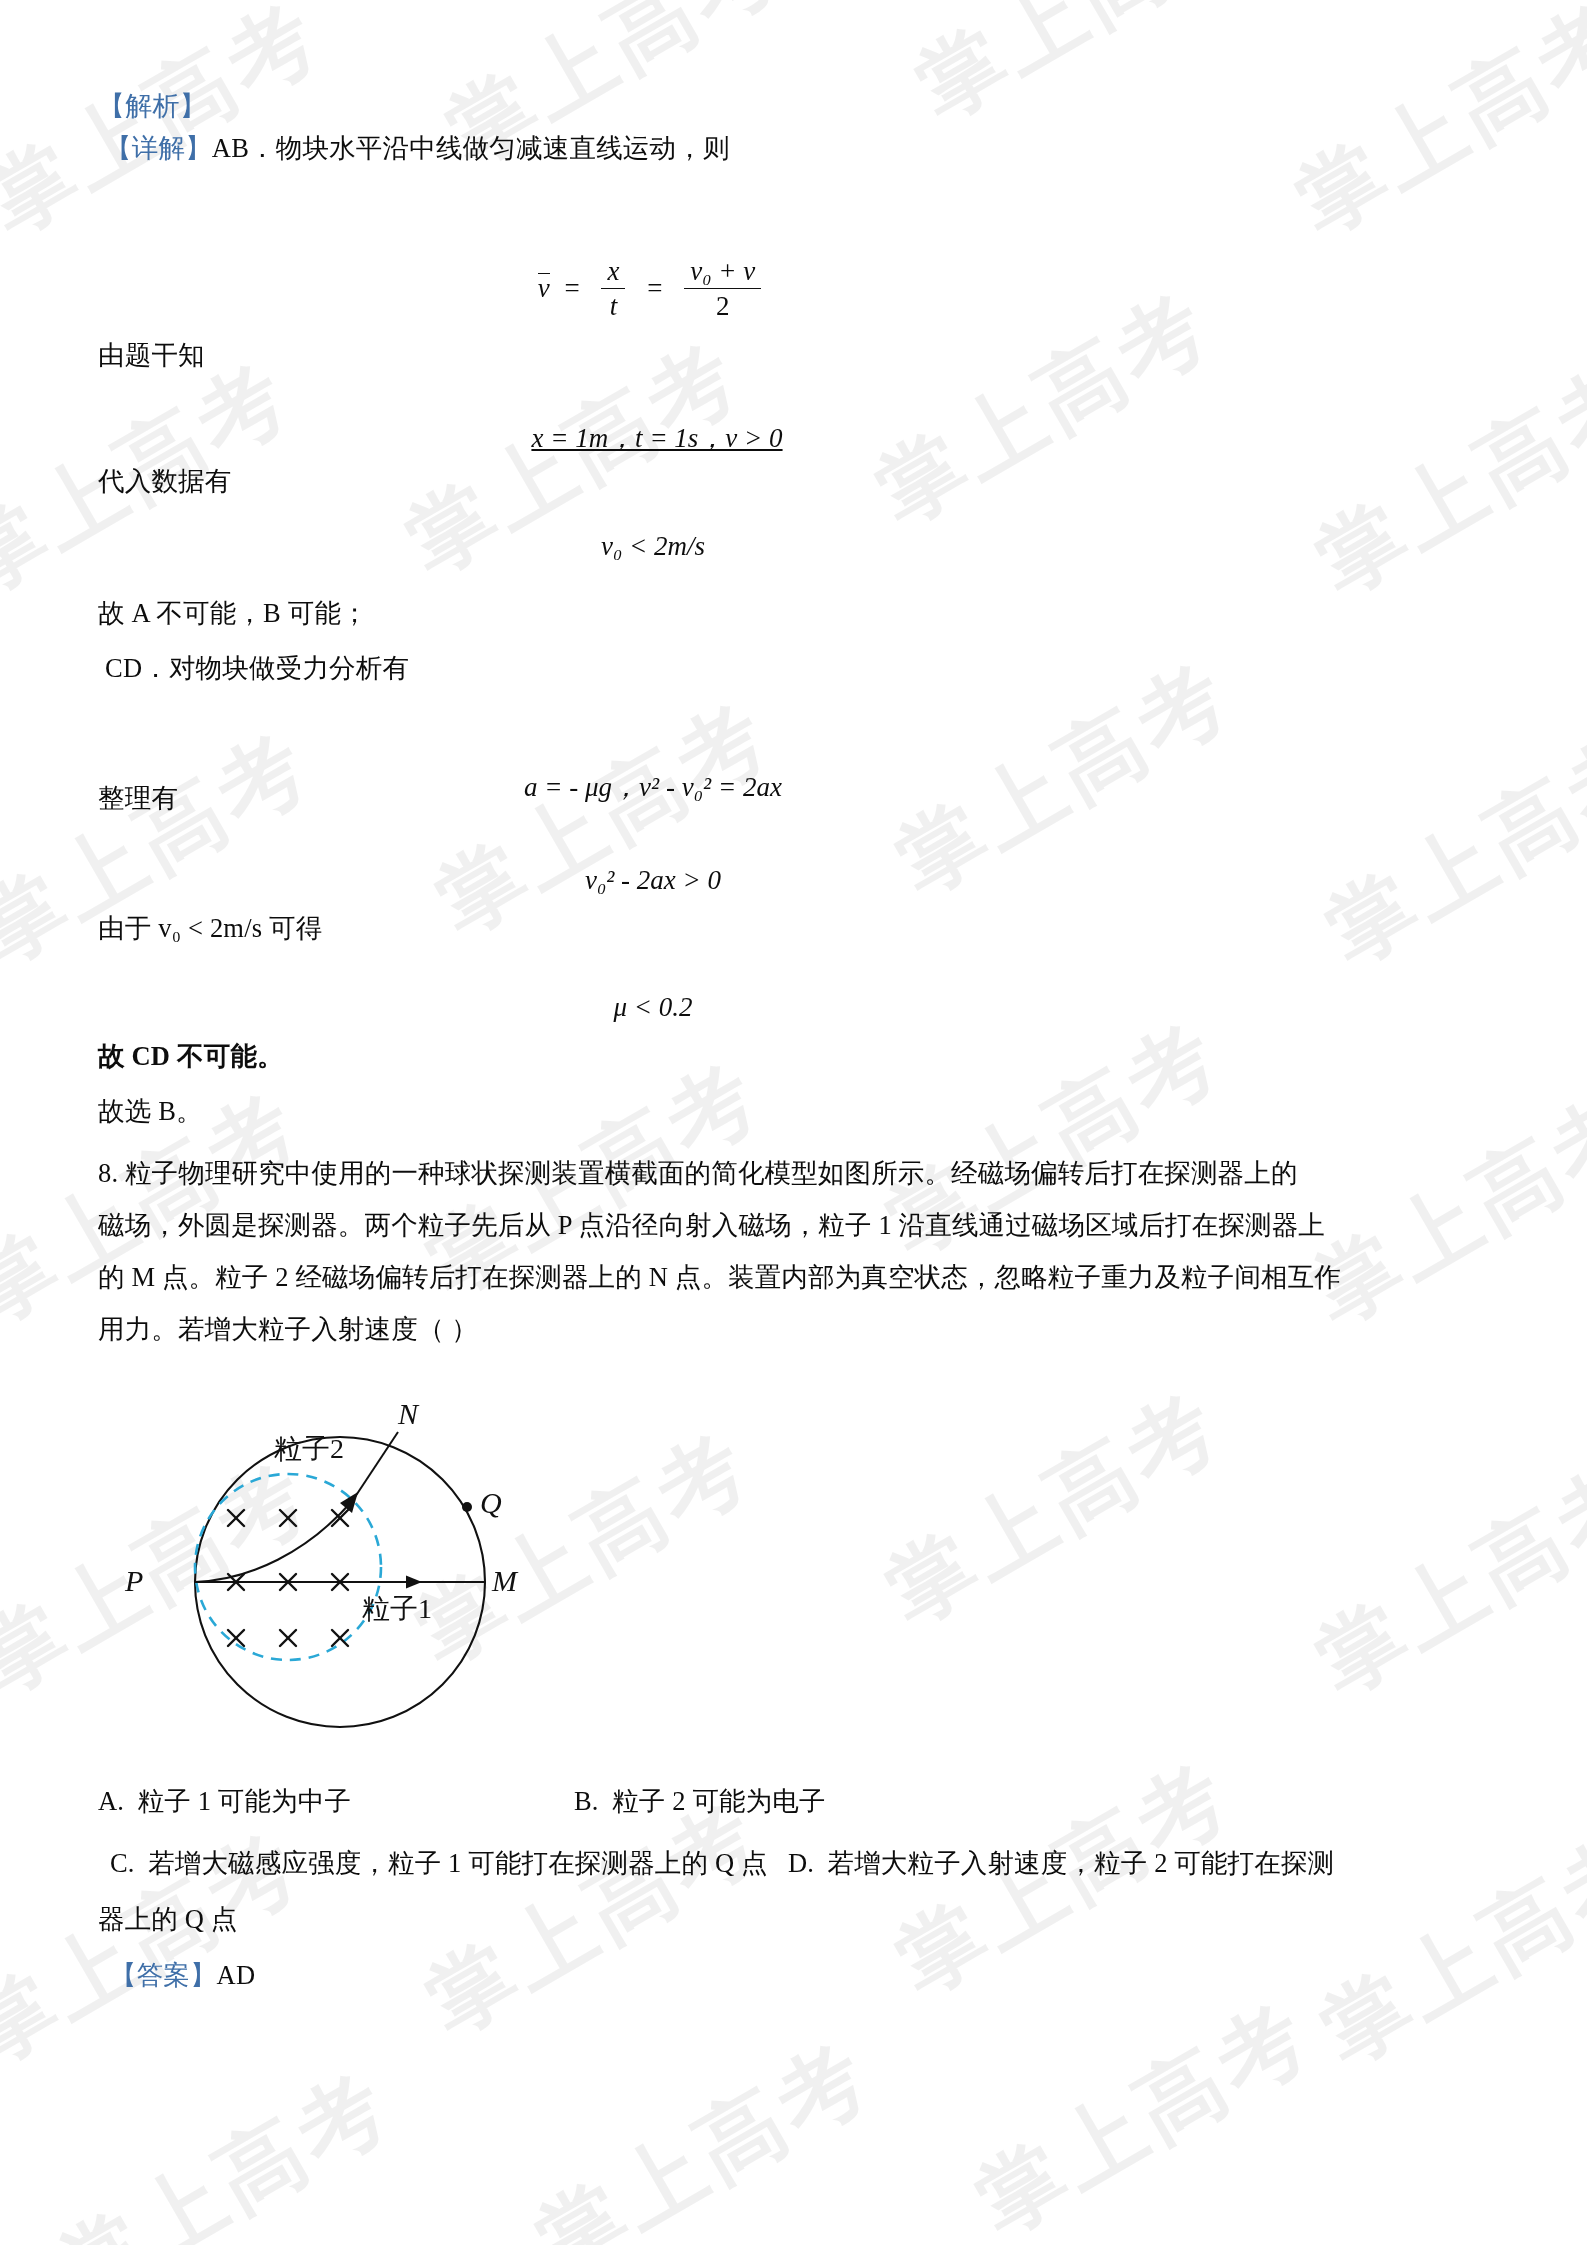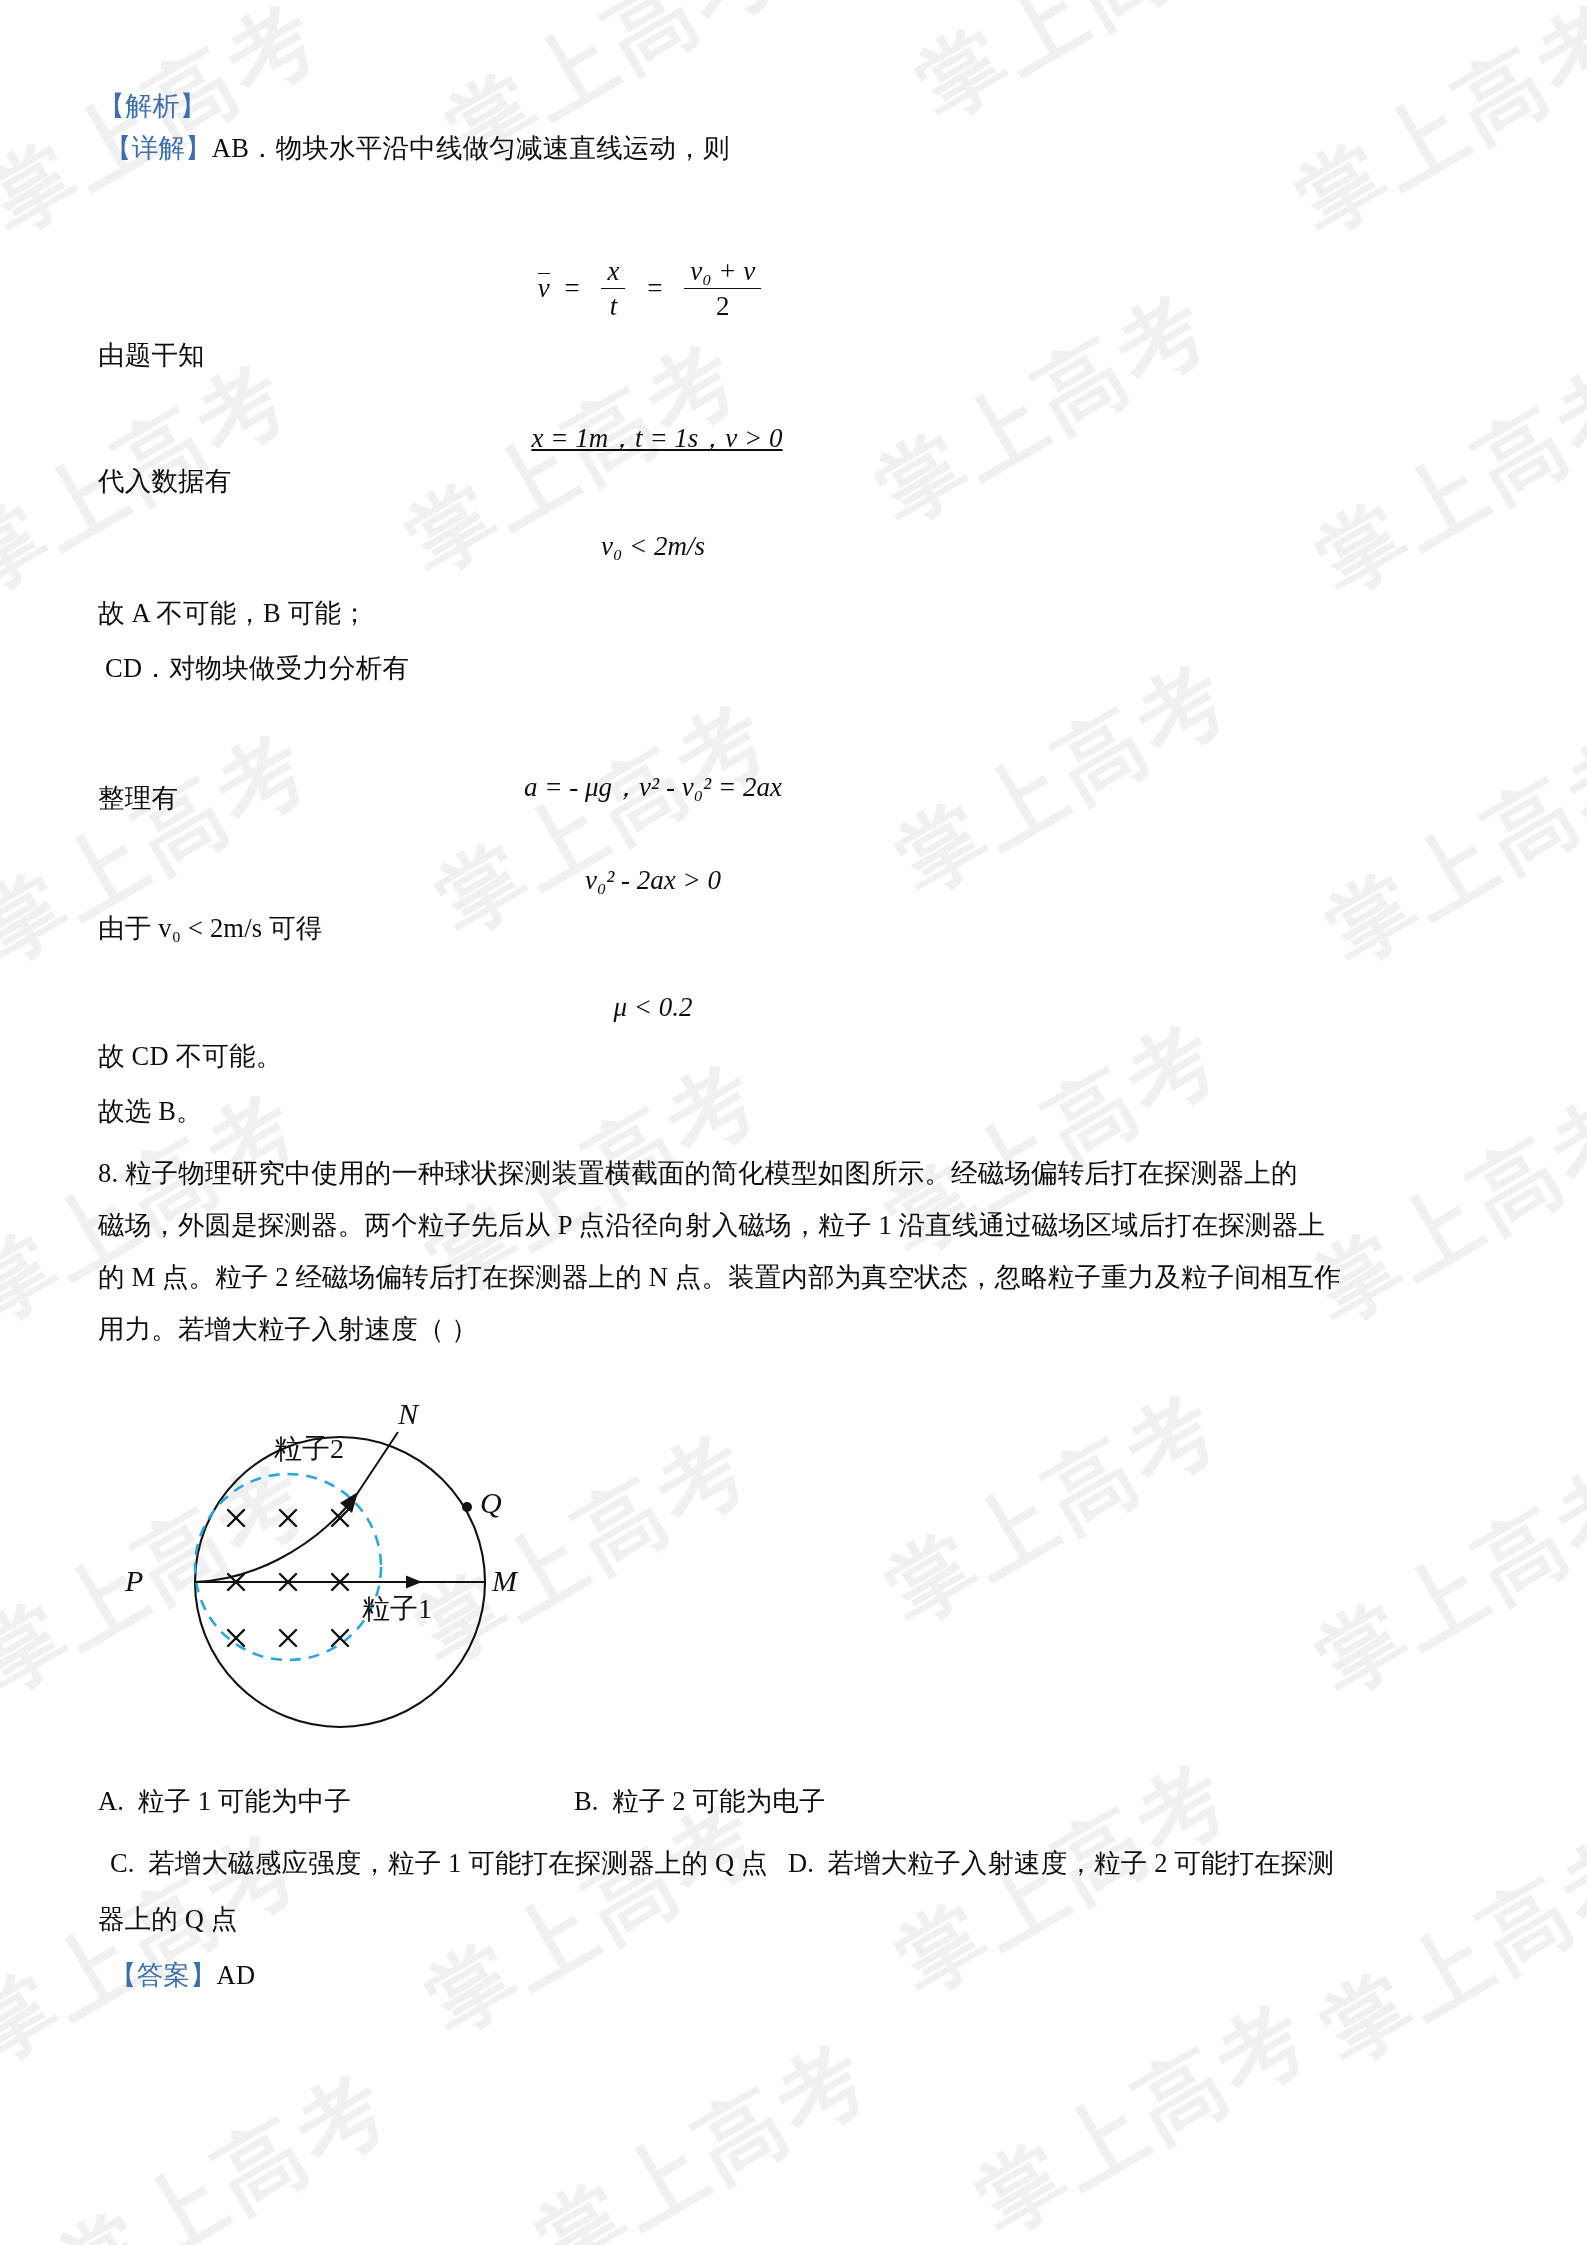--- a/index.html
+++ b/index.html
@@ -134,21 +134,21 @@
     <p class="eq it" style="position:absolute;top:737px;left:0;width:1110px;margin-top:32px;">a = - μg，v² - v₀² = 2ax</p>
 
     <p class="line" style="position:absolute;top:785px;left:0;">整理有</p>
 
     <p class="eq it" style="position:absolute;top:865px;left:0;width:1110px;">v₀² - 2ax &gt; 0</p>
 
     <p class="line" style="position:absolute;top:915px;left:0;">由于 v₀ &lt; 2m/s 可得</p>
 
     <p class="eq it" style="position:absolute;top:992px;left:0;width:1110px;">μ &lt; 0.2</p>
 
-    <p class="line" style="position:absolute;top:1043px;left:0;">故 CD 不可能。</p>
+    <p class="line" style="position:absolute;top:1043px;left:0;font-weight:bold;">故 CD 不可能。</p>
 
     <p class="line" style="position:absolute;top:1098px;left:0;">故选 B。</p>
 
     <p class="para" style="position:absolute;top:1150px;left:0;width:1408px;"><span>8.</span> <span>粒子物理研究中使用的一种球状探测装置横截面的简化模型如图所示。经磁场偏转后打在探测器上的</span></p>
     <p class="para" style="position:absolute;top:1202px;left:0;width:1408px;">磁场，外圆是探测器。两个粒子先后从 P 点沿径向射入磁场，粒子 1 沿直线通过磁场区域后打在探测器上</p>
     <p class="para" style="position:absolute;top:1254px;left:0;width:1408px;">的 M 点。粒子 2 经磁场偏转后打在探测器上的 N 点。装置内部为真空状态，忽略粒子重力及粒子间相互作</p>
     <p class="para" style="position:absolute;top:1306px;left:0;width:1408px;">用力。若增大粒子入射速度（    ）</p>
 
     <p class="para" style="position:absolute;top:1778px;left:0;width:1408px;">
       <span style="display:inline-block;width:476px;"><span>A.</span>&nbsp;&nbsp;<span>粒子 1 可能为中子</span></span><span><span>B.</span>&nbsp;&nbsp;<span>粒子 2 可能为电子</span></span>

